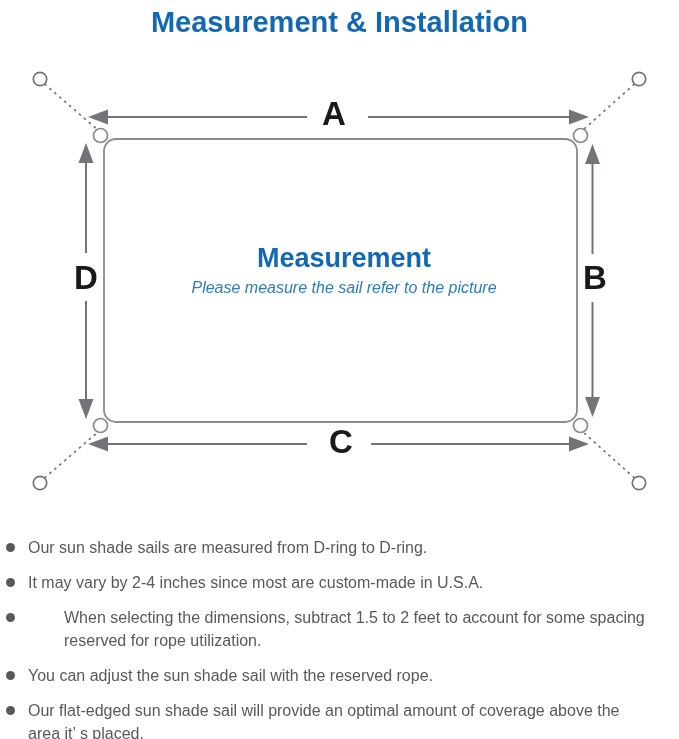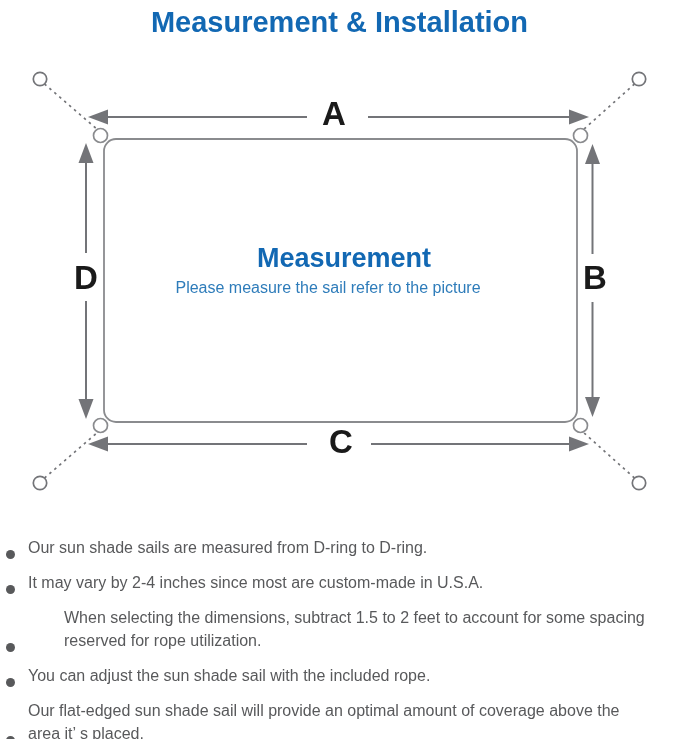--- a/index.html
+++ b/index.html
@@ -46,21 +46,21 @@
     font-size: 16px; font-weight: 400;
     color: var(--subtitle-blue, #2e7cba);
     white-space: nowrap; line-height: 1;
   }
 
   .notes {
     position: absolute; top: 536px; left: 6px; width: 667px;
     margin: 0; padding: 0; list-style: none;
   }
   .notes li {
-    display: flex; align-items: flex-end;
+    display: flex; align-items: flex-start;
     margin-bottom: 12px;
     color: var(--text-gray, #58595b);
     font-size: 16px; line-height: 23px;
   }
   .dot {
     width: 9px; height: 9px; border-radius: 50%;
     background: var(--text-gray, #58595b);
     margin: 7px 13px 0 0; flex: none;
   }
   .notes li:nth-child(3) .note-text { max-width: 648px; margin-left: 36px; }
@@ -121,39 +121,39 @@
         <polygon class="ah" points="592.5,357 585,337 600,337"></polygon>
       </g>
     </svg>
 
     <div class="dim-label" style="left:334px; top:53px;">A</div>
     <div class="dim-label" style="left:595px; top:217px;">B</div>
     <div class="dim-label" style="left:341px; top:381px;">C</div>
     <div class="dim-label" style="left:86px;  top:217px;">D</div>
 
     <div class="center-title" style="left:344px; top:198px;">Measurement</div>
-    <div class="center-sub" style="left:328px; top:228px;">Please measure the sail refer to the picture</div>
+    <div class="center-sub" style="left:344px; top:228px;font-style:italic;">Please measure the sail refer to the picture</div>
   </div>
 
   <ul class="notes">
     <li>
       <span class="dot"></span>
       <span class="note-text">Our sun shade sails are measured from D-ring to D-ring.</span>
     </li>
     <li>
       <span class="dot"></span>
       <span class="note-text">It may vary by 2-4 inches since most are custom-made in U.S.A.</span>
     </li>
     <li>
       <span class="dot"></span>
       <span class="note-text">When selecting the dimensions, subtract 1.5 to 2 feet to account for some spacing reserved for rope utilization.</span>
     </li>
     <li>
       <span class="dot"></span>
-      <span class="note-text">You can adjust the sun shade sail with the included rope.</span>
+      <span class="note-text">You can adjust the sun shade sail with the reserved rope.</span>
     </li>
     <li>
       <span class="dot"></span>
       <span class="note-text">Our flat-edged sun shade sail will provide an optimal amount of coverage above the area it’ s placed.</span>
     </li>
   </ul>
 
 </div>
 
 </body></html>

